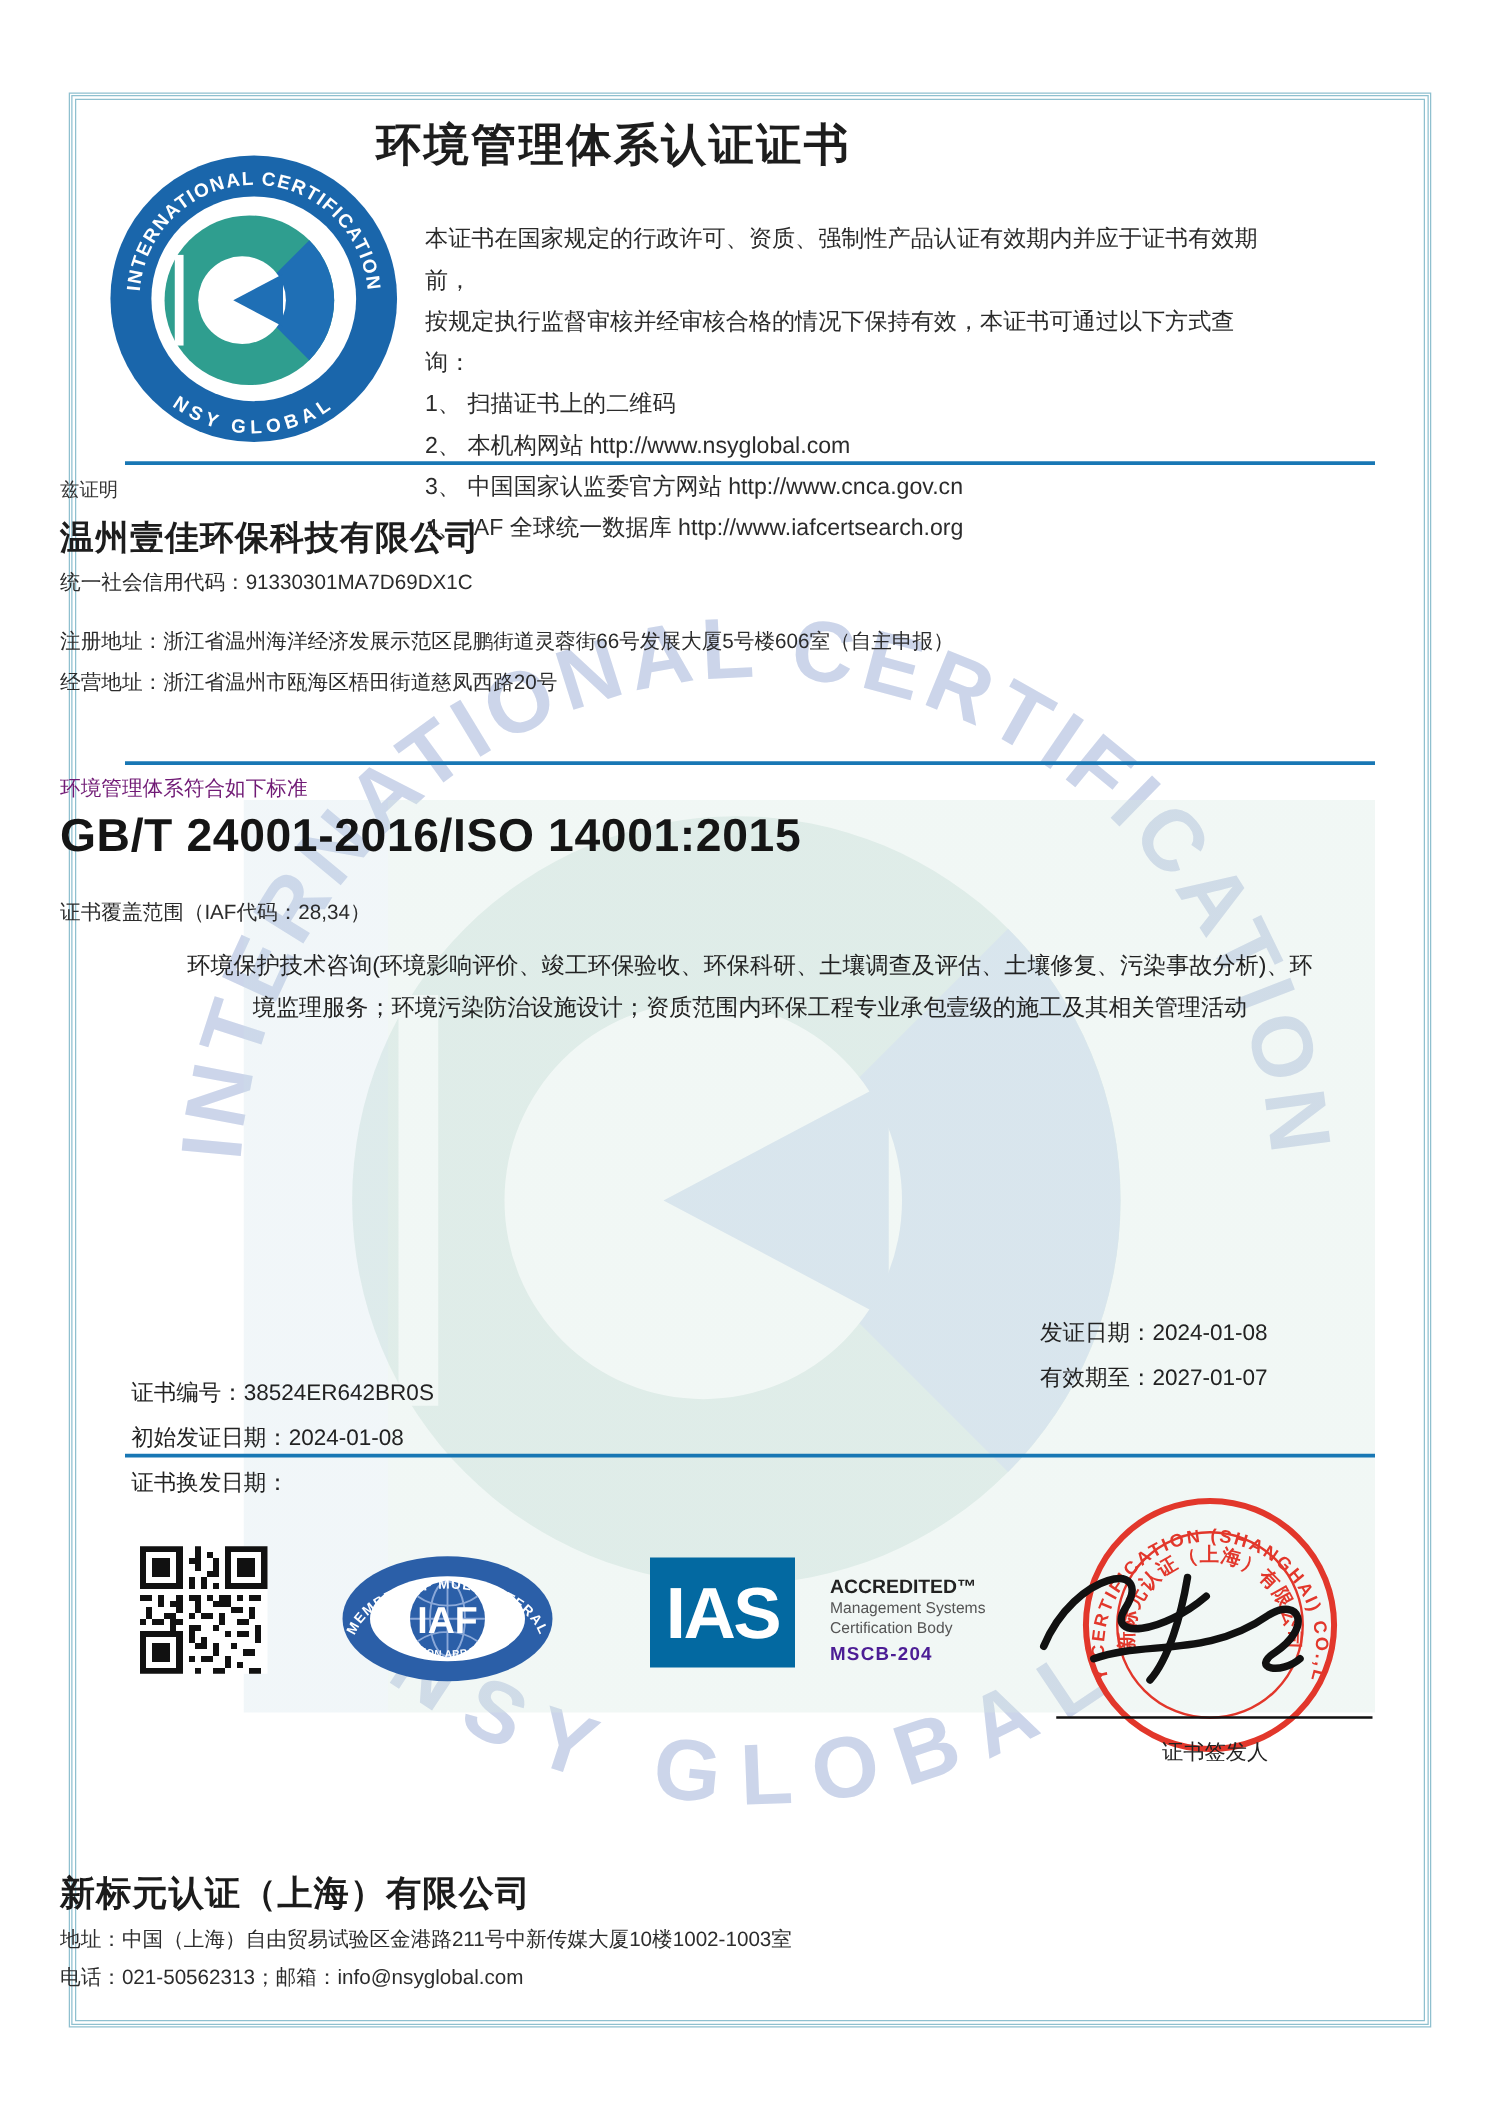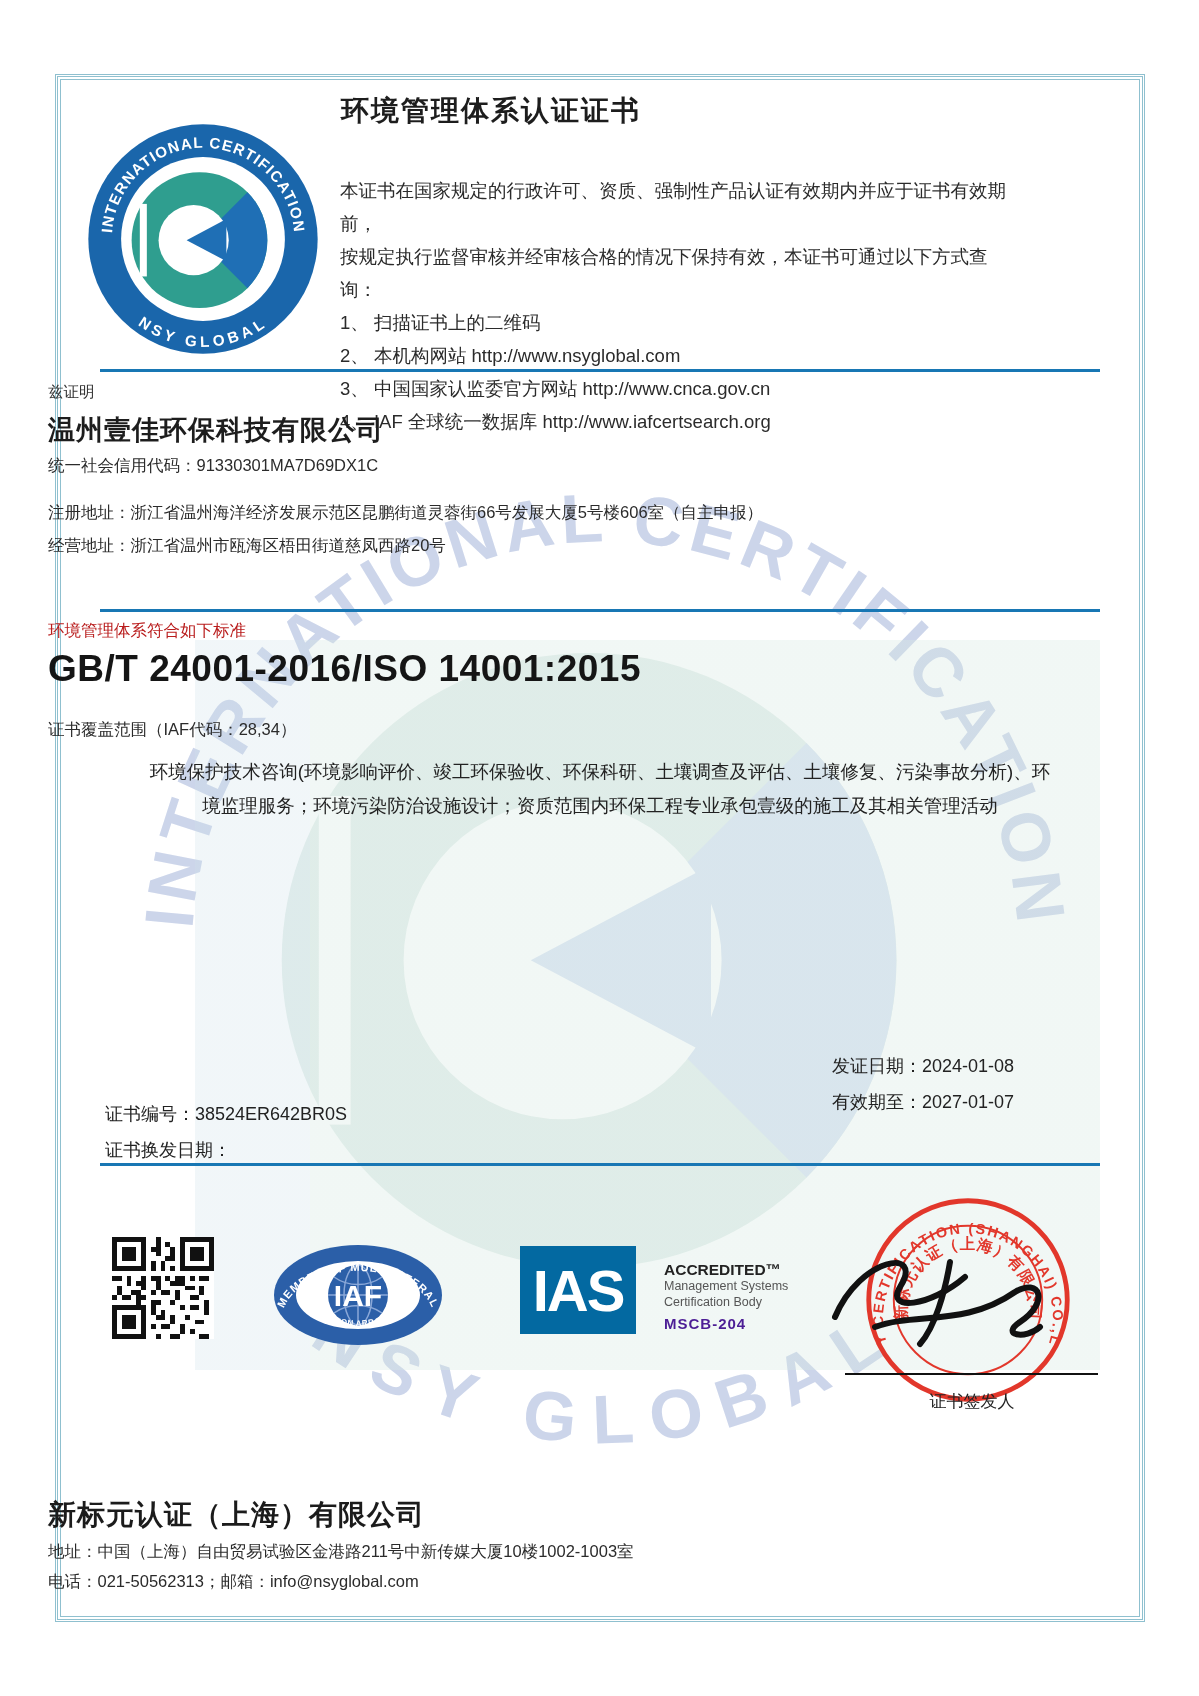--- a/index.html
+++ b/index.html
@@ -10,35 +10,35 @@
          border:1px solid #8fc0cf;}
   .frame::before{content:"";position:absolute;inset:1px;border:1px solid #8fc0cf;}
   .frame::after{content:"";position:absolute;inset:4px;border:1px solid #8fc0cf;}
   
   .tint{position:absolute;left:195px;top:640px;width:905px;height:730px;
         background:linear-gradient(90deg,rgba(205,224,233,0.28) 0 115px,rgba(214,232,226,0.34) 115px 100%);}
   .watermark{position:absolute;left:75px;top:425px;width:1060px;height:1060px;opacity:.9;}
   
   .badge{position:absolute;left:86px;top:122px;width:234px;height:234px;}
   .title{position:absolute;left:0;top:92px;width:982px;margin:0;text-align:center;
-         font-size:28px;font-weight:bold;color:#1d1d1d;letter-spacing:2px;}
+         font-size:36px;font-weight:bold;color:#1d1d1d;letter-spacing:2px;}
   .intro{position:absolute;left:340px;top:174px;width:680px;font-size:18.5px;color:#2b2b2b;line-height:33px;}
   .intro p{margin:0;}
   .intro .li{margin:0;}
   
   .divider{position:absolute;left:100px;width:1000px;height:3px;background:#1877b4;}
   .d1{top:369px;} .d2{top:609px;} .d3{top:1163px;}
   
   .cx{position:absolute;left:48px;width:1010px;text-align:left;}
   .certify-label{top:382px;font-size:15.5px;color:#333;}
   .company{top:412px;font-size:27px;font-weight:bold;color:#1d1d1d;letter-spacing:1px;}
   .credit{top:455px;font-size:16.5px;color:#2b2b2b;}
   .addr1{top:502px;font-size:16.5px;color:#2b2b2b;}
   .addr2{top:535px;font-size:16.5px;color:#2b2b2b;}
-  .std-head{top:620px;font-size:16.5px;color:#b91c1c;}
+  .std-head{top:620px;font-size:16.5px;color:#701a75;}
   .std-code{top:648px;font-size:37px;font-weight:bold;color:#151515;letter-spacing:.5px;}
   .scope-label{top:719px;font-size:16.5px;color:#2b2b2b;}
   .scope{position:absolute;left:92px;top:755px;width:1016px;text-align:center;
          font-size:18.5px;color:#222;line-height:34px;}
   
   .details-left{position:absolute;left:105px;top:1048px;font-size:18px;color:#222;line-height:36px;margin-top:48px;}
   .details-right{position:absolute;left:832px;top:1048px;font-size:18px;color:#222;line-height:36px;}
   
   .qr{position:absolute;left:112px;top:1237px;width:102px;height:102px;}
   .iaf{position:absolute;left:272px;top:1244px;width:172px;height:102px;}
@@ -132,20 +132,21 @@
   <div class="cx std-head">环境管理体系符合如下标准</div>
   <div class="cx std-code">GB/T 24001-2016/ISO 14001:2015</div>
   <div class="cx scope-label">证书覆盖范围（IAF代码：28,34）</div>
   <div class="scope">
     <span>环境保护技术咨询(环境影响评价、竣工环保验收、环保科研、土壤调查及评估、土壤修复、污染事故分析)、环</span><br>
     <span>境监理服务；环境污染防治设施设计；资质范围内环保工程专业承包壹级的施工及其相关管理活动</span>
   </div>
 
   <div class="details-left">
     <div>证书编号：38524ER642BR0S</div>
+    <div>初始发证日期：2024-01-08</div>
     <div>证书换发日期：</div>
   </div>
   <div class="details-right">
     <div>发证日期：2024-01-08</div>
     <div>有效期至：2027-01-07</div>
   </div>
 
   <div class="divider d3"></div>
 
   <div class="qr">

